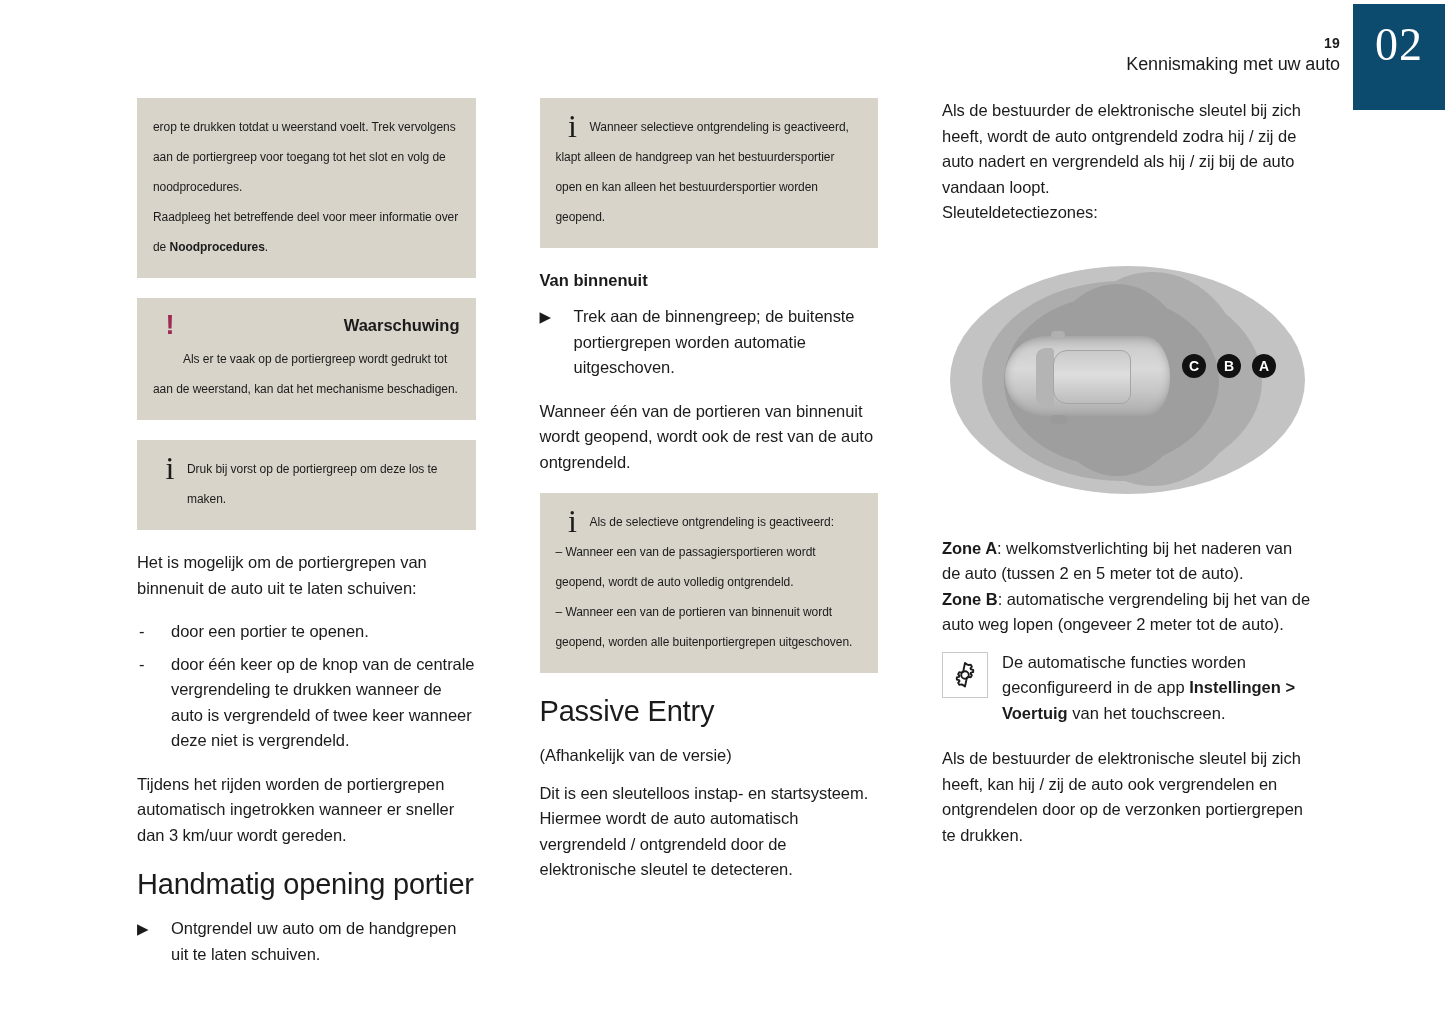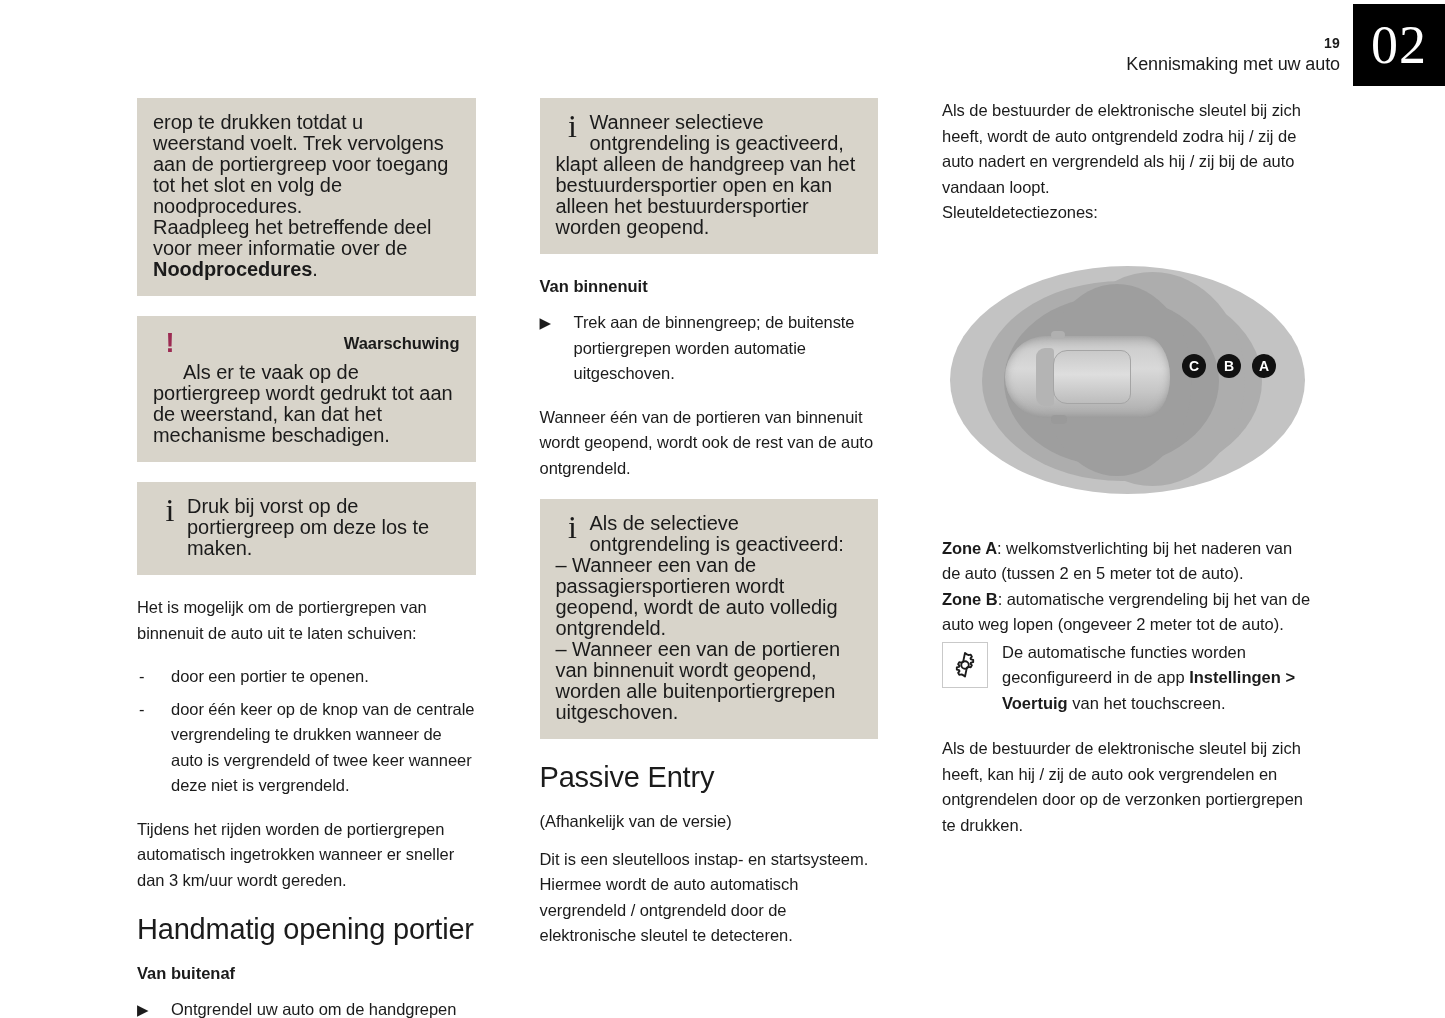--- a/index.html
+++ b/index.html
@@ -22,25 +22,25 @@
   .header {
     position: absolute;
     top: 0; left: 0; right: 0;
     height: 90px;
   }
   .chapter-badge {
     position: absolute;
     top: 4px;
     right: 0;
     width: 92px;
-    height: 82px;
-    background: #000000;
+    height: 106px;
+    background: #0c4a6e;
     color: #ffffff;
     font-family: "Liberation Serif", serif;
-    font-size: 54px;
+    font-size: 46px;
     line-height: 82px;
     text-align: center;
     letter-spacing: 1px;
   }
   .header-text {
     position: absolute;
     top: 34px;
     right: 105px;
     text-align: right;
   }
@@ -101,22 +101,22 @@
   }
   .box-title {
     font-weight: bold;
     font-size: 16.5px;
     line-height: 26px;
     display: block;
     margin-bottom: 6px;
     text-align: right;
   }
   .box-body {
-    font-size: 20px;
-    line-height: 21px;
+    font-size: 12px;
+    line-height: 30px;
   }
   .indent-first { text-indent: 30px; }
 
   
   h2 {
     font-size: 29px;
     font-weight: normal;
     line-height: 36px;
     letter-spacing: -0.2px;
     margin-top: 10px;
@@ -241,21 +241,21 @@
     font-weight: bold;
     line-height: 24px;
     text-align: center;
   }
 
   
   .gear-note {
     display: flex;
     gap: 14px;
     margin-bottom: 20px;
-    margin-top: 2px;
+    margin-top: 12px;
   }
   .gear-box {
     flex: 0 0 auto;
     width: 46px; height: 46px;
     border: 1px solid #c9c9c9;
     display: flex;
     align-items: center;
     justify-content: center;
     margin-top: 2px;
   }
@@ -303,21 +303,20 @@
         </li>
         <li>
           <span class="marker">-</span>
           <span>door één keer op de knop van de centrale vergrendeling te drukken wanneer de auto is vergrendeld of twee keer wanneer deze niet is vergrendeld.</span>
         </li>
       </ul>
 
       <p>Tijdens het rijden worden de portiergrepen automatisch ingetrokken wanneer er sneller dan 3 km/uur wordt gereden.</p>
 
       <h2>Handmatig opening portier</h2>
-      <h3>Van buitenaf</h3>
 
       <ul>
         <li>
           <span class="marker arrow">▶</span>
           <span>Ontgrendel uw auto om de handgrepen uit te laten schuiven.</span>
         </li>
 
       </ul>
 
     </div>

